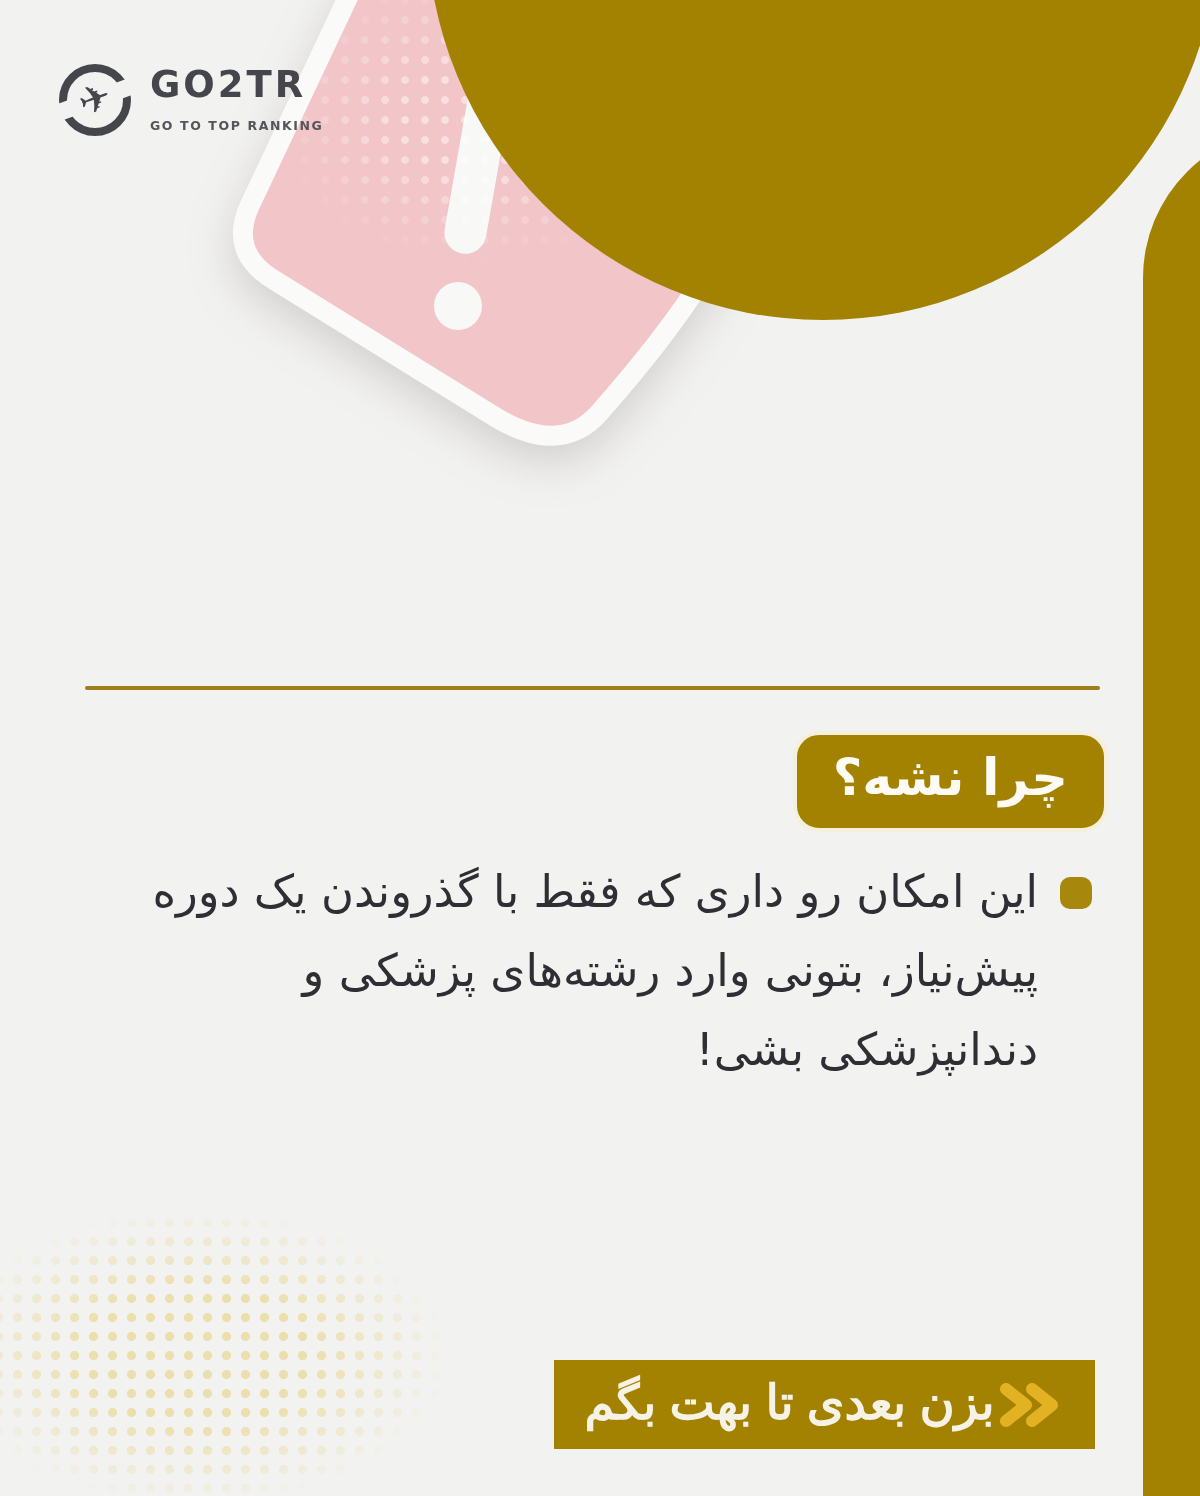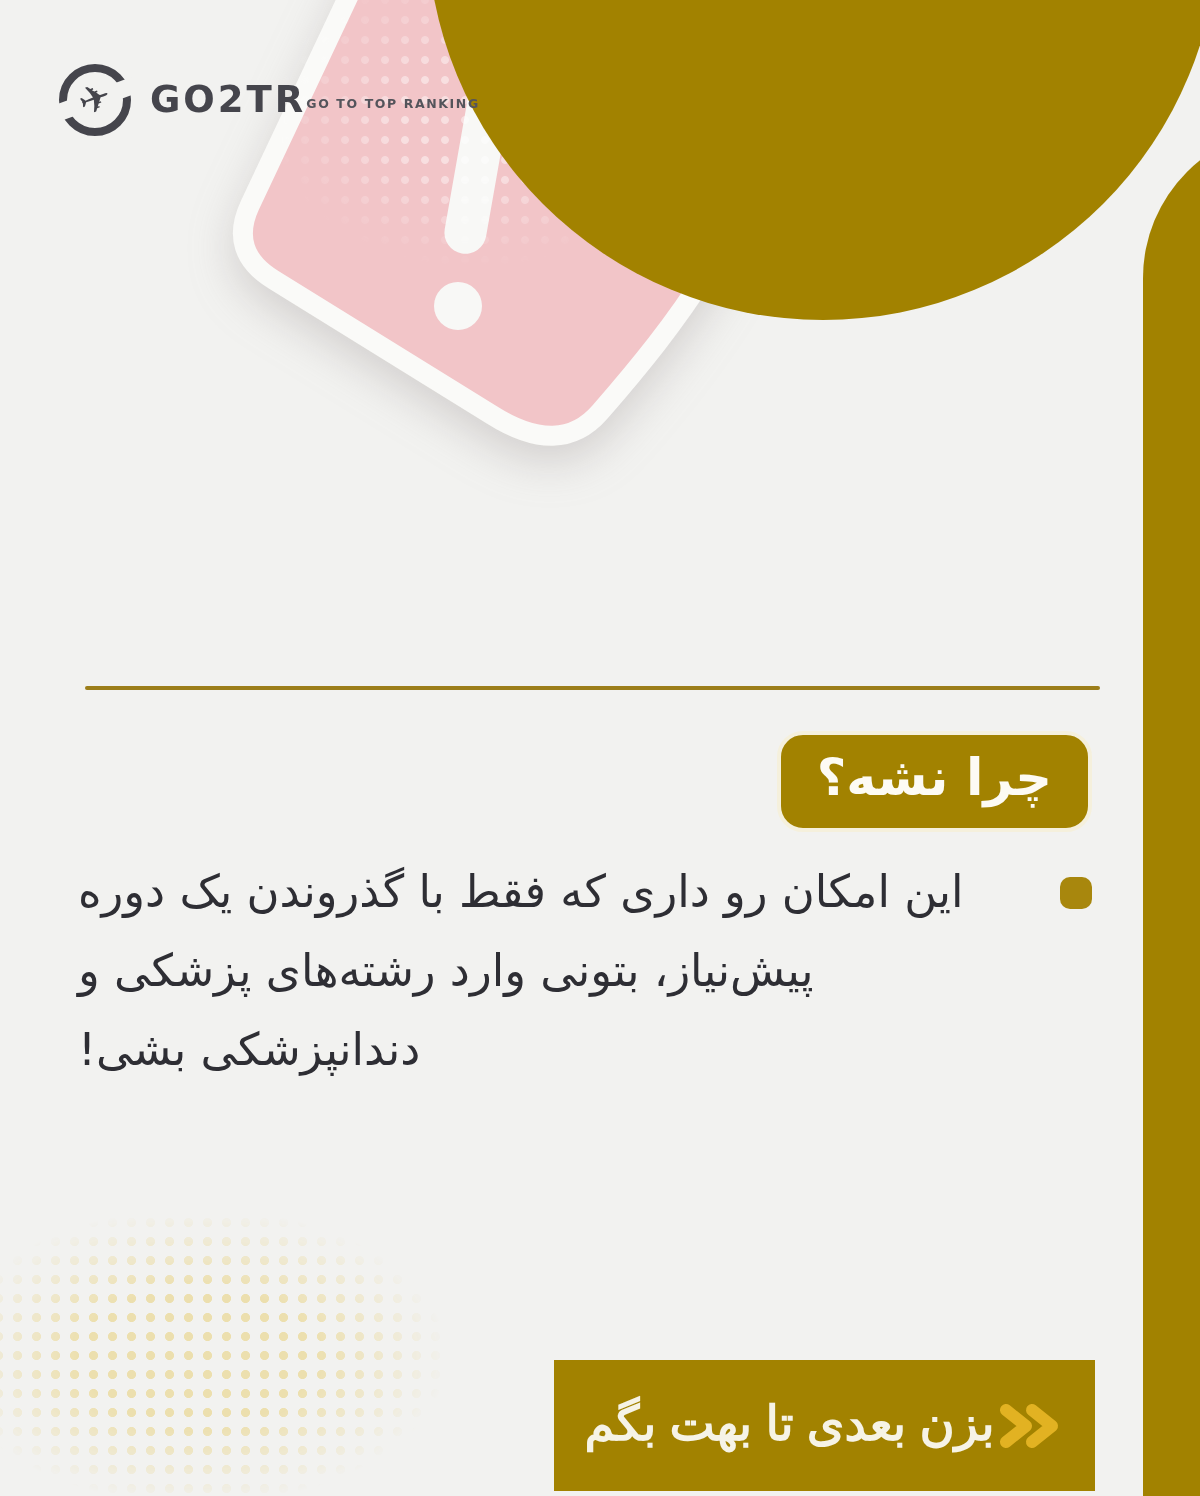--- a/index.html
+++ b/index.html
@@ -33,56 +33,56 @@
     position:absolute;left:427px;top:-472px;width:792px;height:792px;border-radius:50%;
     background:var(--gold,#a28200);
   }
   .gold-sidebar{
     position:absolute;left:1143px;top:128px;width:180px;height:1380px;
     background:var(--gold,#a28200);border-top-left-radius:150px;
   }
 
   
   .logo{position:absolute;left:52px;top:56px;display:flex;align-items:center;gap:12px;}
-  .logo-text{display:flex;line-height:1;}
+  .logo-text{display:flex;flex-direction:column;line-height:1;}
   .logo-brand{font-size:37px;font-weight:600;letter-spacing:3px;color:var(--logo,#45454c);}
   .logo-tagline{font-size:12.5px;font-weight:bold;letter-spacing:1.6px;color:#54545b;margin-top:17px;}
   .website{
     position:absolute;right:105px;top:88px;font-size:31px;letter-spacing:1px;
     color:var(--cream,#f2ecca);font-weight:400;
   }
 
   
   .hero-title{
     position:absolute;left:60px;right:100px;top:492px;direction:rtl;text-align:right;
     font-size:99px;font-weight:bold;color:var(--ink,#232228);letter-spacing:-1px;white-space:nowrap;
   }
   .divider{position:absolute;left:85px;width:1015px;top:686px;height:4px;background:#9c7e1a;border-radius:2px;}
   .badge{
-    position:absolute;right:108px;top:731px;direction:rtl;
+    position:absolute;right:92px;top:731px;direction:rtl;
     background:var(--gold,#a28200);color:var(--badgetext,#fdfbf4);
     font-size:51px;font-weight:bold;padding:13px 36px 21px;border-radius:26px;
     border:4px solid #f5f0dc;
   }
 
   
   .bullets{position:absolute;right:108px;left:78px;top:852px;direction:rtl;}
   .bullet{display:flex;gap:22px;align-items:flex-start;margin-bottom:44px;}
   .bullet-dot{
     width:32px;height:32px;border-radius:10px;background:var(--golddot,#a8870d);
     margin-top:25px;flex-shrink:0;
   }
   .bullet-text{
-    font-size:45px;line-height:1.76;color:var(--body,#2e2e34);text-align:left;margin:0;
+    font-size:45px;line-height:1.76;color:var(--body,#2e2e34);text-align:right;margin:0;
     font-weight:500;
   }
 
   
   .cta{
-    position:absolute;right:105px;top:1360px;width:541px;height:131px;
+    position:absolute;right:105px;top:1360px;width:541px;height:89px;
     background:var(--gold,#a28200);direction:rtl;
     display:flex;align-items:center;justify-content:center;
     cursor:pointer;border:none;
   }
   .cta-label{font-size:48px;font-weight:bold;color:var(--btntext,#f6f3e6);padding-bottom:6px;}
 </style>
 </head>
 <body>
 
 <div class="canvas">

